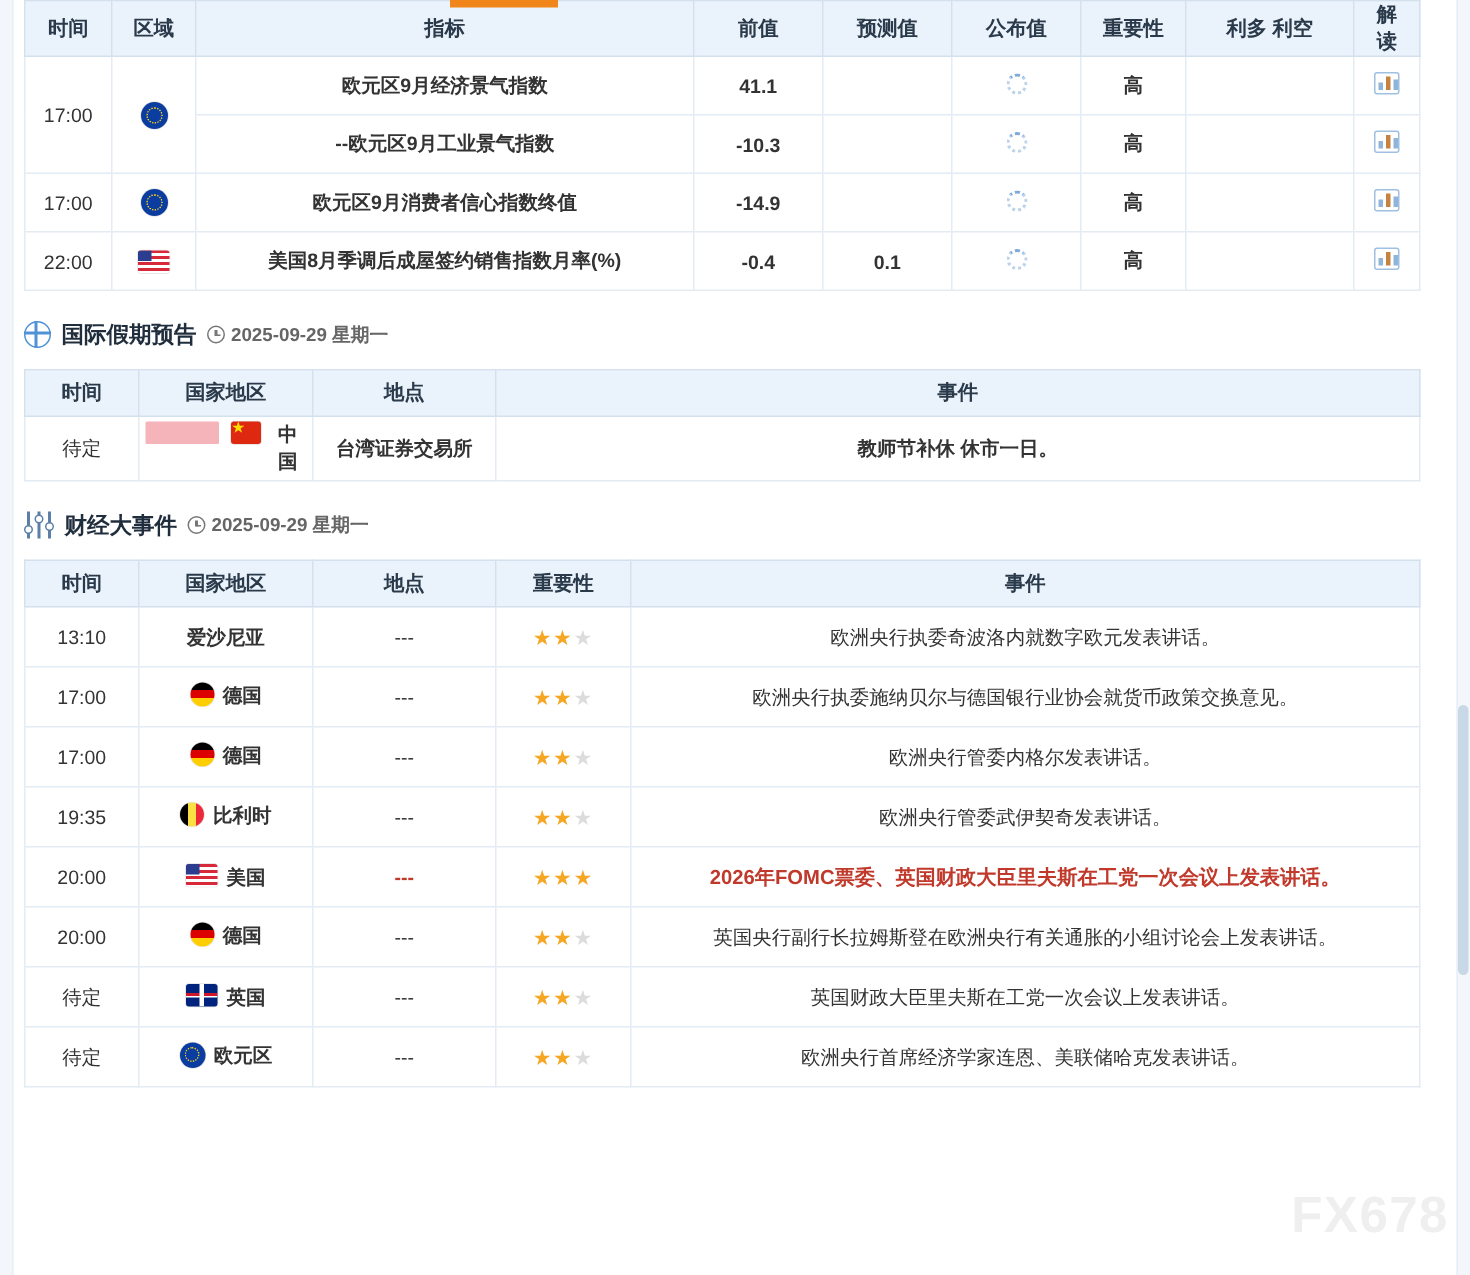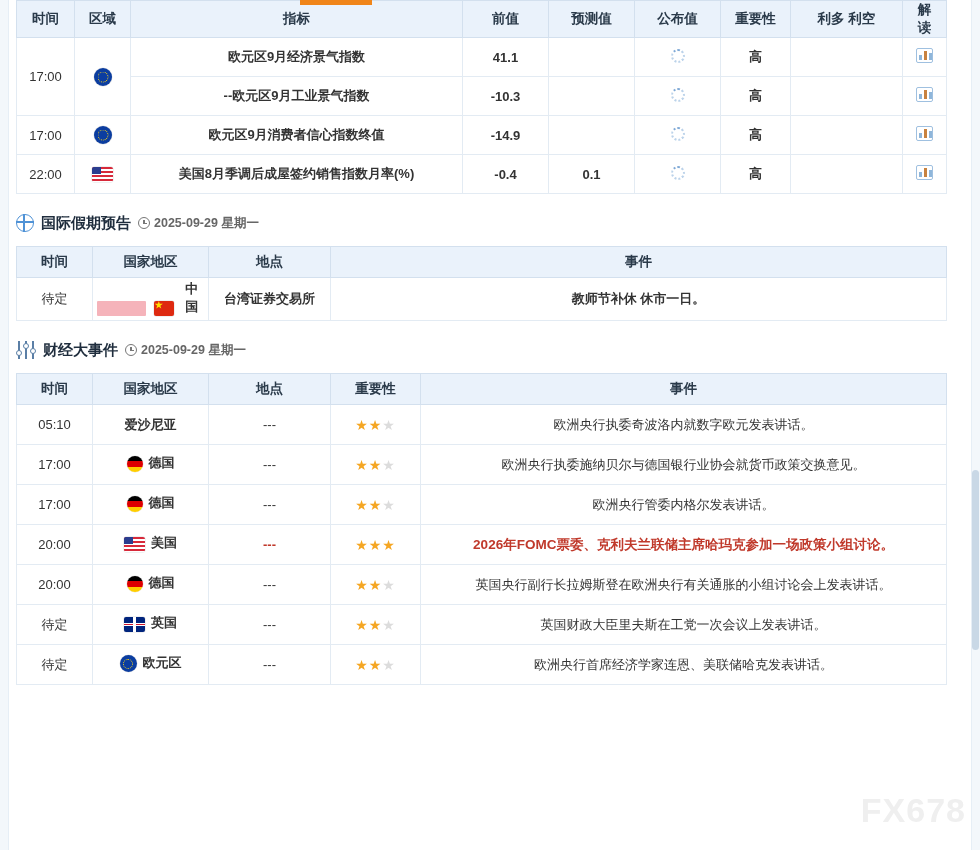--- a/index.html
+++ b/index.html
@@ -208,21 +208,21 @@
   
   .holiday-wrap { width: 930px; margin-left: 16px; }
   table.holiday { width: 930px; }
   table.holiday td { height: 43px; }
   td.hol-place { color: #c0392b; font-weight: bold; font-size: 13.5px; }
   td.hol-event {
     text-align: left; padding-left: 18px;
     color: #c0392b; font-weight: bold; font-size: 13.5px;
   }
   td.country-cell { font-weight: bold; color: #333; font-size: 13px; }
-  .country-inner { display: inline-flex; align-items: flex-end; gap: 6px; justify-content: center; }
+  .country-inner { display: inline-flex; align-items: flex-start; gap: 6px; justify-content: center; }
 
   
   .events-wrap { width: 930px; margin-left: 16px; }
   table.events { width: 930px; }
   table.events td { height: 40px; }
   td.ev-text {
     text-align: left; padding-left: 14px; font-size: 13px; color: #333;
   }
   td.ev-text.hl { color: #c0392b; font-weight: bold; font-size: 13.5px; }
   td.dash { color: #555; font-size: 13px; }
@@ -416,21 +416,21 @@
           <th>地点</th>
           <th>重要性</th>
           <th>事件</th>
         </tr>
       </thead>
       <tbody>
 
 
 
         <tr>
-          <td>05:10</td>
+          <td>13:10</td>
           <td class="country-cell">
             <span class="country-inner">
                 <span>爱沙尼亚</span>
               </span>
           </td>
           <td class="dash">---</td>
           <td><span class="stars"><span class="star-on">★★</span><span class="star-off">★</span></span></td>
           <td class="ev-text">欧洲央行执委奇波洛内就数字欧元发表讲话。</td>
         </tr>
 
@@ -454,32 +454,44 @@
             <span class="country-inner">
                 <span class="flag flag-de"></span>
             <span>德国</span>
               </span>
           </td>
           <td class="dash">---</td>
           <td><span class="stars"><span class="star-on">★★</span><span class="star-off">★</span></span></td>
           <td class="ev-text">欧洲央行管委内格尔发表讲话。</td>
         </tr>
 
+        <tr>
+          <td>19:35</td>
+          <td class="country-cell">
+            <span class="country-inner">
+                <span class="flag flag-be"></span>
+            <span>比利时</span>
+              </span>
+          </td>
+          <td class="dash">---</td>
+          <td><span class="stars"><span class="star-on">★★</span><span class="star-off">★</span></span></td>
+          <td class="ev-text">欧洲央行管委武伊契奇发表讲话。</td>
+        </tr>
 
         <tr>
           <td>20:00</td>
           <td class="country-cell">
             <span class="country-inner">
                 <span class="flag flag-us"></span>
             <span>美国</span>
               </span>
           </td>
           <td class="dash hl">---</td>
           <td><span class="stars"><span class="star-on">★★★</span></span></td>
-          <td class="ev-text hl">2026年FOMC票委、克利夫兰联储主席哈玛克参加一场政策小组讨论。</td>
+          <td class="ev-text hl">2026年FOMC票委、英国财政大臣里夫斯在工党一次会议上发表讲话。</td>
         </tr>
 
         <tr>
           <td>20:00</td>
           <td class="country-cell">
             <span class="country-inner">
                 <span class="flag flag-de"></span>
             <span>德国</span>
               </span>
           </td>

